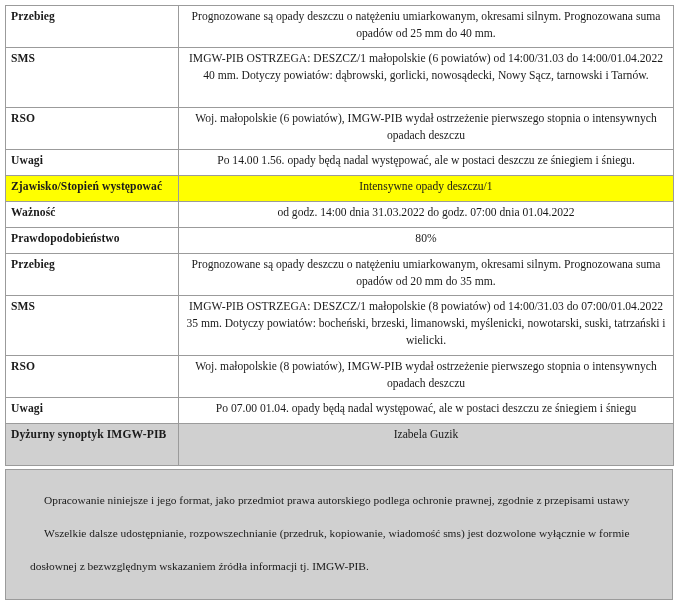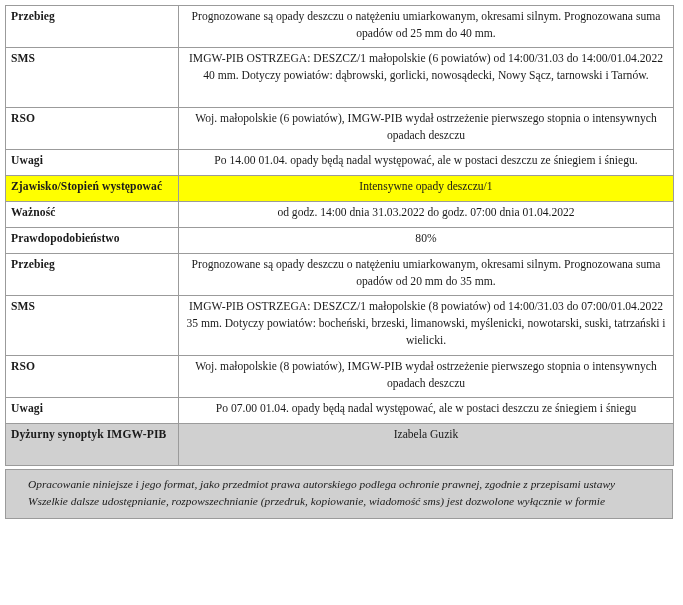--- a/index.html
+++ b/index.html
@@ -61,23 +61,22 @@
     box-sizing: border-box;
     width: 668px;
     margin-top: 3px;
     border: 1px solid #9b9b9b;
     background: #d0d0d0;
     padding: 6px 8px 8px 8px;
     font-size: 11.4px;
     line-height: 1.5;
   }
   .footer-box p {
-    margin: 0;
+    margin: 16px;
     text-indent: 14px;
-    font-style: italic;
   }
   .footer-box p.cont {
     text-indent: 0;
   }
 </style>
 </head>
 <body>
 
 <div class="page">
 
@@ -98,21 +97,21 @@
         <td class="value">IMGW-PIB OSTRZEGA: DESZCZ/1 małopolskie (6 powiatów) od 14:00/31.03 do 14:00/01.04.2022 40 mm. Dotyczy powiatów: dąbrowski, gorlicki, nowosądecki, Nowy Sącz, tarnowski i Tarnów.</td>
       </tr>
 
       <tr class="tall-3">
         <td class="label">RSO</td>
         <td class="value">Woj. małopolskie (6 powiatów), IMGW-PIB wydał ostrzeżenie pierwszego stopnia o intensywnych opadach deszczu</td>
       </tr>
 
       <tr class="single">
         <td class="label">Uwagi</td>
-        <td class="value">Po 14.00 01.04. opady będą nadal występować, ale w postaci deszczu ze śniegiem i śniegu.</td>
+        <td class="value">Po 14.00 1.56. opady będą nadal występować, ale w postaci deszczu ze śniegiem i śniegu.</td>
       </tr>
 
       <tr class="single highlight">
         <td class="label">Zjawisko/Stopień występować</td>
         <td class="value">Intensywne opady deszczu/1</td>
       </tr>
 
 
       <tr class="single">
         <td class="label">Ważność</td>
@@ -152,15 +151,18 @@
     </tbody>
   </table>
 
   <div class="footer-box">
     <p>
       <span>Opracowanie niniejsze i jego format, jako przedmiot prawa autorskiego podlega ochronie prawnej, zgodnie z przepisami ustawy</span>
     </p>
     <p>
       <span>Wszelkie dalsze udostępnianie, rozpowszechnianie (przedruk, kopiowanie, wiadomość sms) jest dozwolone wyłącznie w formie</span>
     </p>
+    <p class="cont">
+      <span>dosłownej z bezwzględnym wskazaniem źródła informacji tj. IMGW-PIB.</span>
+    </p>
   </div>
 
 </div>
 
 </body></html>

